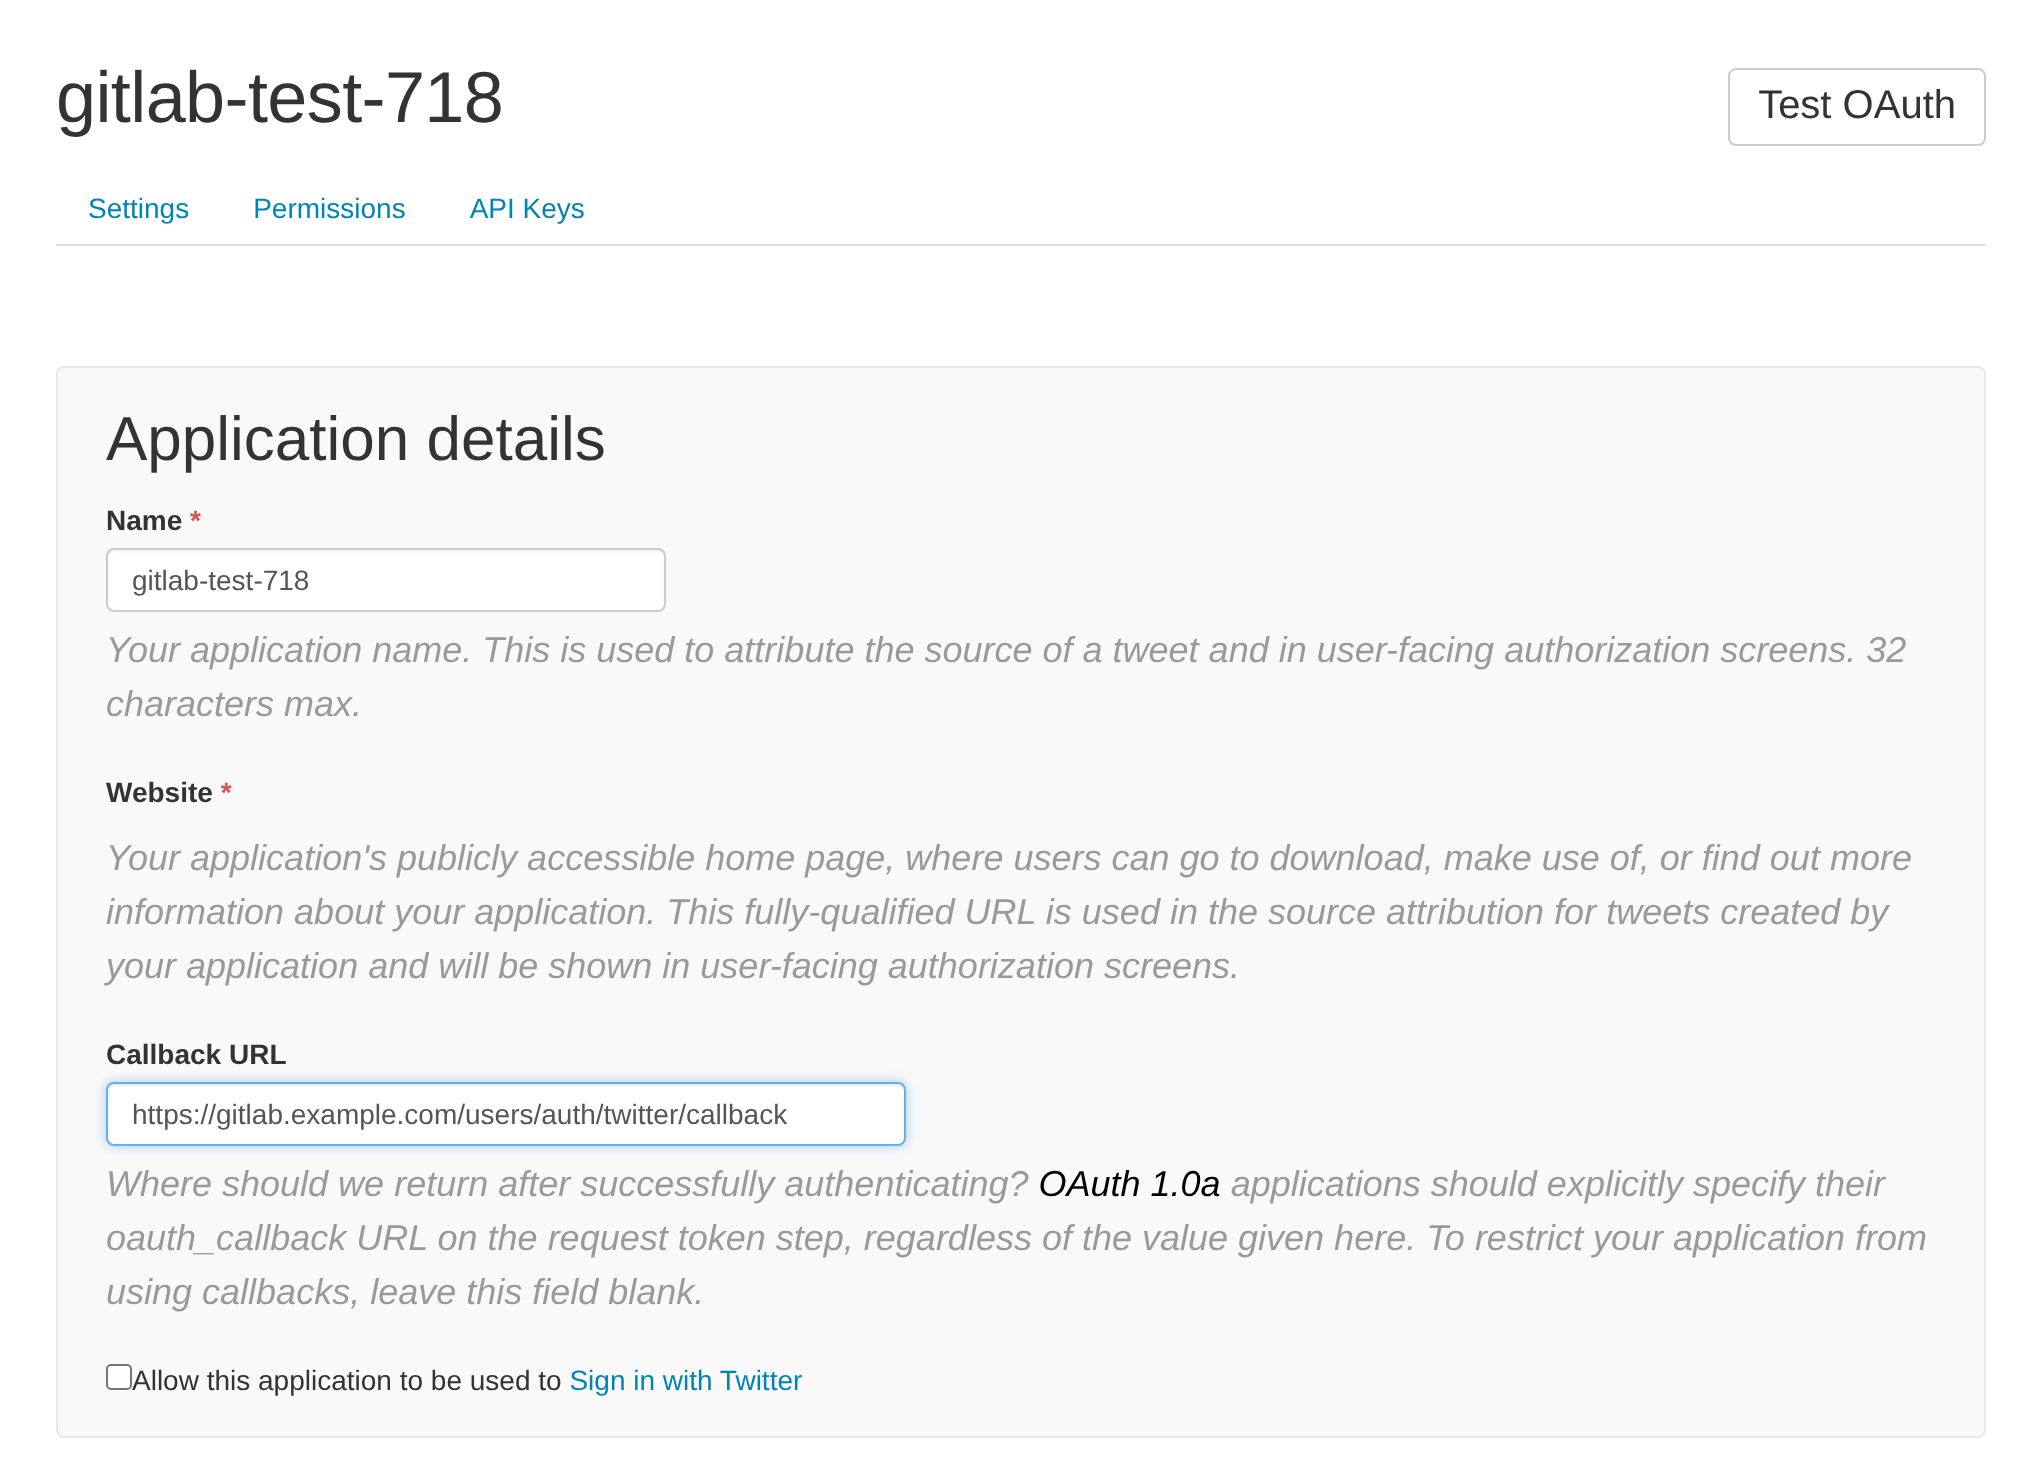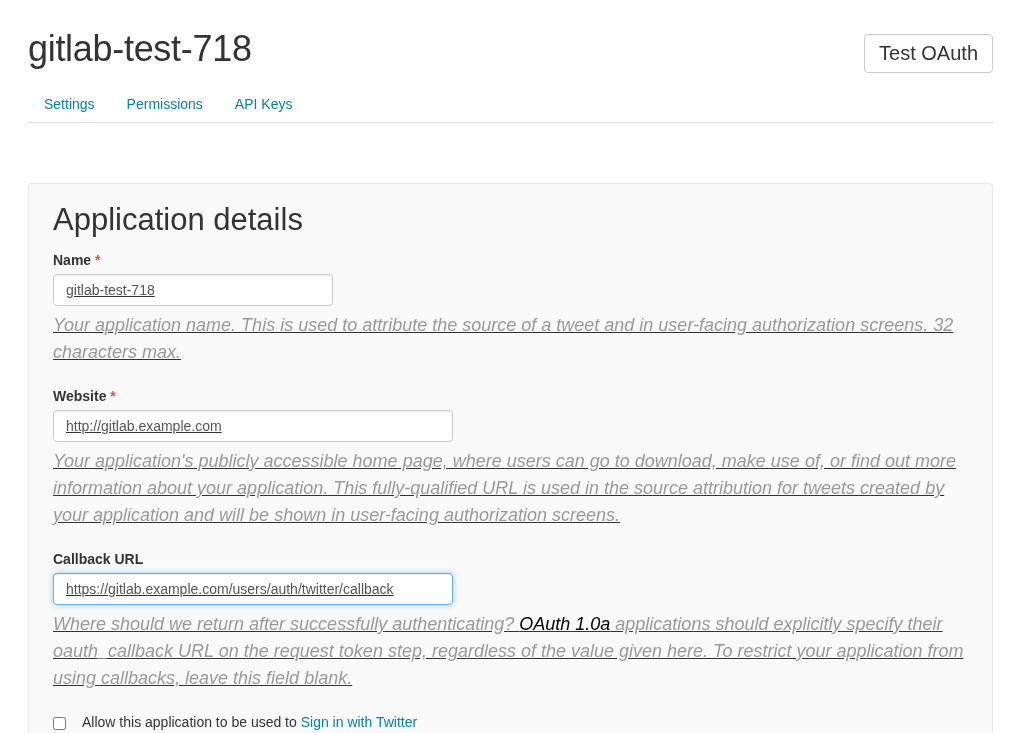--- a/index.html
+++ b/index.html
@@ -60,21 +60,21 @@
       border: 1px solid #e8e8e8;
       border-radius: 4px;
       padding: 18px 24px 20px;
     }
     .panel h2 {
       font-size: 31px;
       font-weight: 400;
       color: #333;
       margin-bottom: 14px;
     }
-    .form-group { margin-bottom: 22px; text-decoration: underline; }
+    .form-group { margin-bottom: 22px; }
     .form-group label {
       display: inline-block;
       font-weight: 700;
       color: #333;
       margin-bottom: 6px;
     }
     .required { color: #d9534f; }
     .form-control {
       display: block;
       width: 100%;
@@ -97,22 +97,22 @@
     .help-text {
       color: #999;
       font-style: italic;
       font-size: 18px;
       margin-top: 6px;
       line-height: 1.5;
     }
     .help-text a { color: #000000; text-decoration: none; font-style: italic; }
     .checkbox-row {
       display: flex;
-      align-items: flex-end;
-      gap: 16px;
+      align-items: flex-start;
+      gap: 0;
       font-size: 14px;
       color: #333;
       margin-top: 6px;
     }
     .checkbox-row a { color: #0084b4; text-decoration: none; }
     .checkbox-row input[type="checkbox"] { margin: 0; }
   </style>
 </head>
 <body>
 
@@ -138,21 +138,20 @@
 
   <div class="form-group">
     <label><span>Name</span> <span class="required">*</span></label>
     <input type="text" class="form-control w-small" value="gitlab-test-718" style="">
     <p class="help-text">Your application name. This is used to attribute the source of a tweet and in user-facing authorization screens. 32 characters max.</p>
   </div>
 
 
   <div class="form-group">
     <label><span>Website</span> <span class="required">*</span></label>
-    <input type="text" class="form-control w-med" value="http://gitlab.example.com" style="">
     <p class="help-text">Your application's publicly accessible home page, where users can go to download, make use of, or find out more information about your application. This fully-qualified URL is used in the source attribution for tweets created by your application and will be shown in user-facing authorization screens.</p>
   </div>
 
   <div class="form-group">
     <label>Callback URL</label>
     <input type="text" class="form-control w-med focused" value="https://gitlab.example.com/users/auth/twitter/callback" style="">
     <p class="help-text">
       <span>Where should we return after successfully authenticating? </span><a href="#">OAuth 1.0a</a><span> applications should explicitly specify their oauth_callback URL on the request token step, regardless of the value given here. To restrict your application from using callbacks, leave this field blank.</span>
     </p>
   </div>

